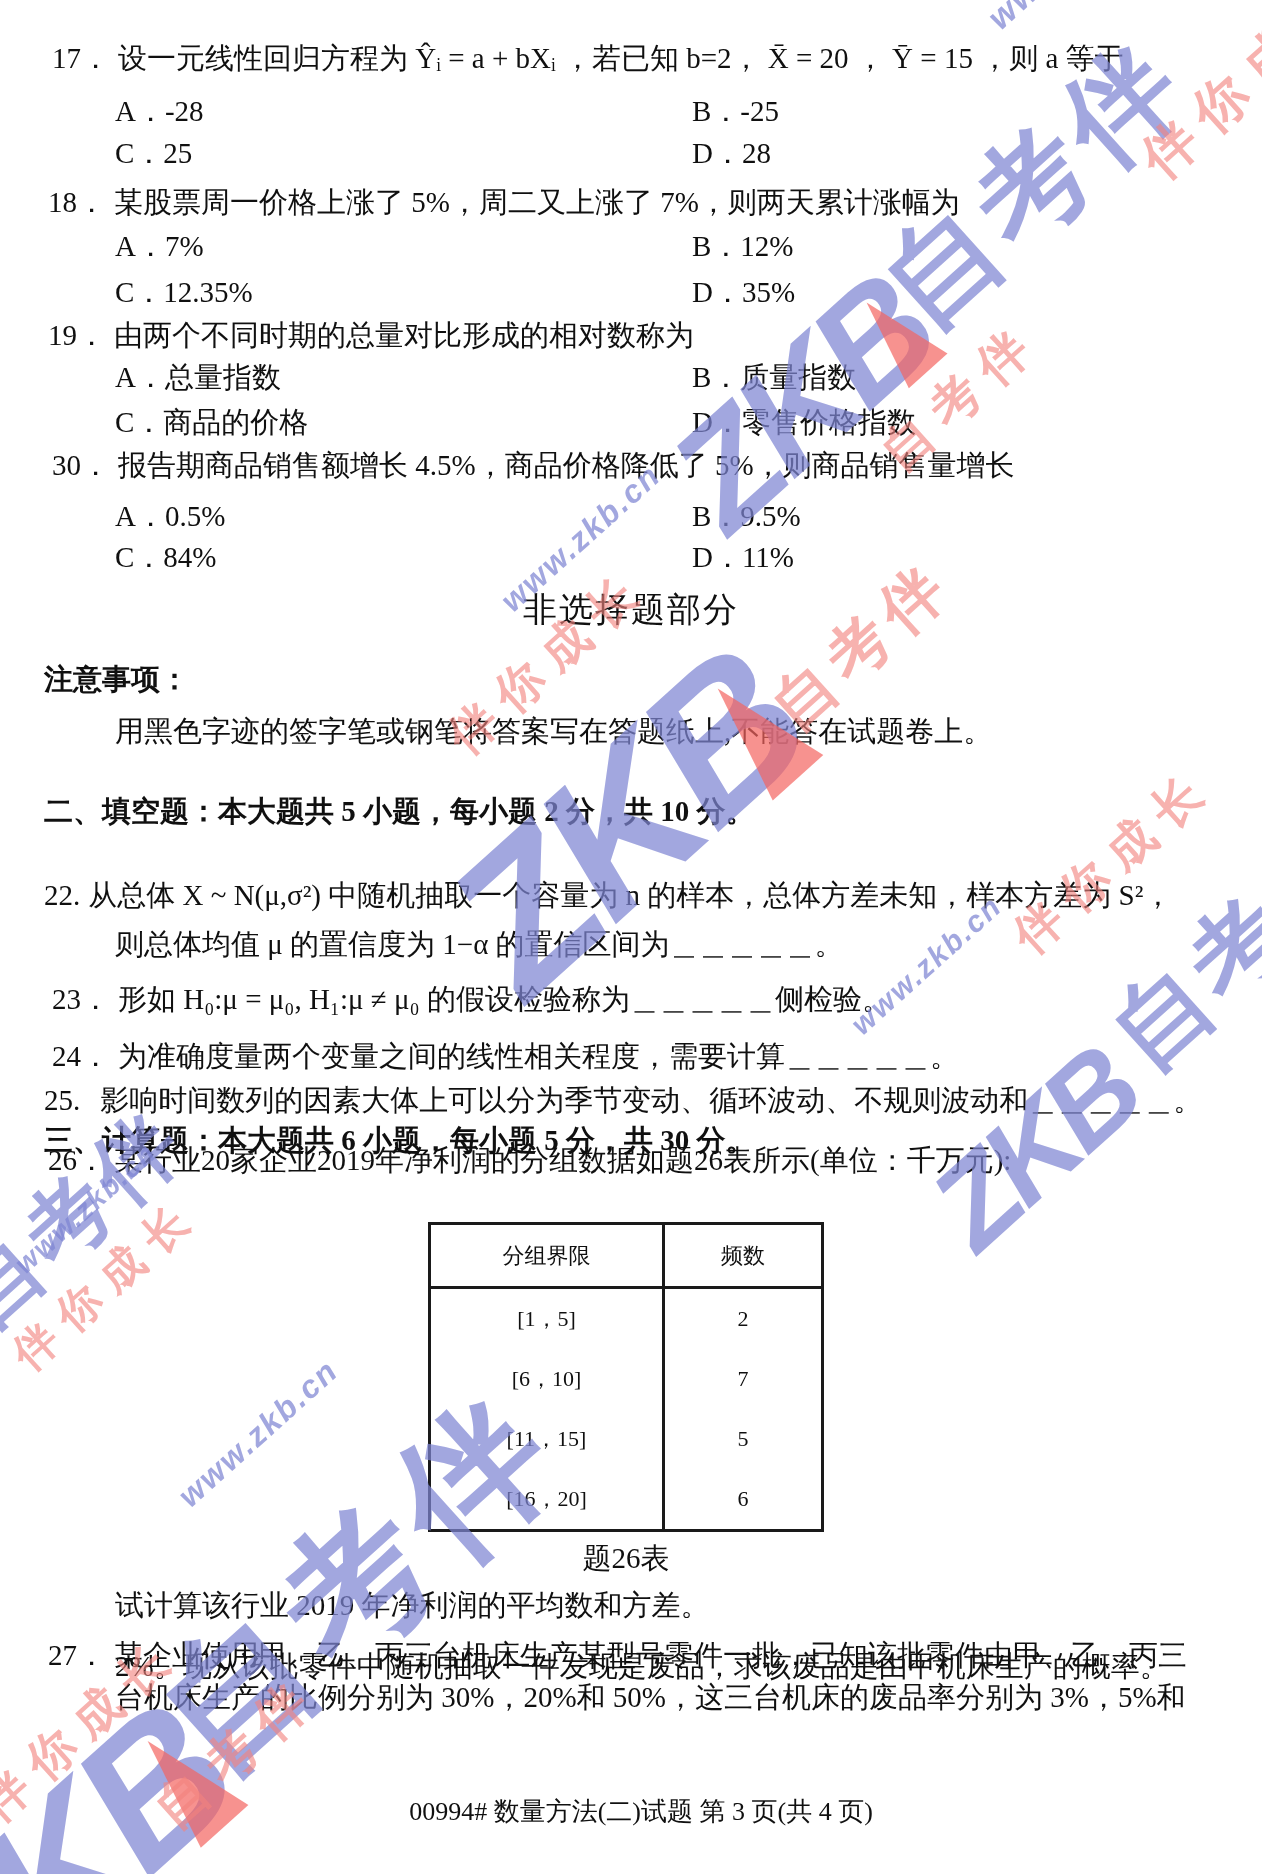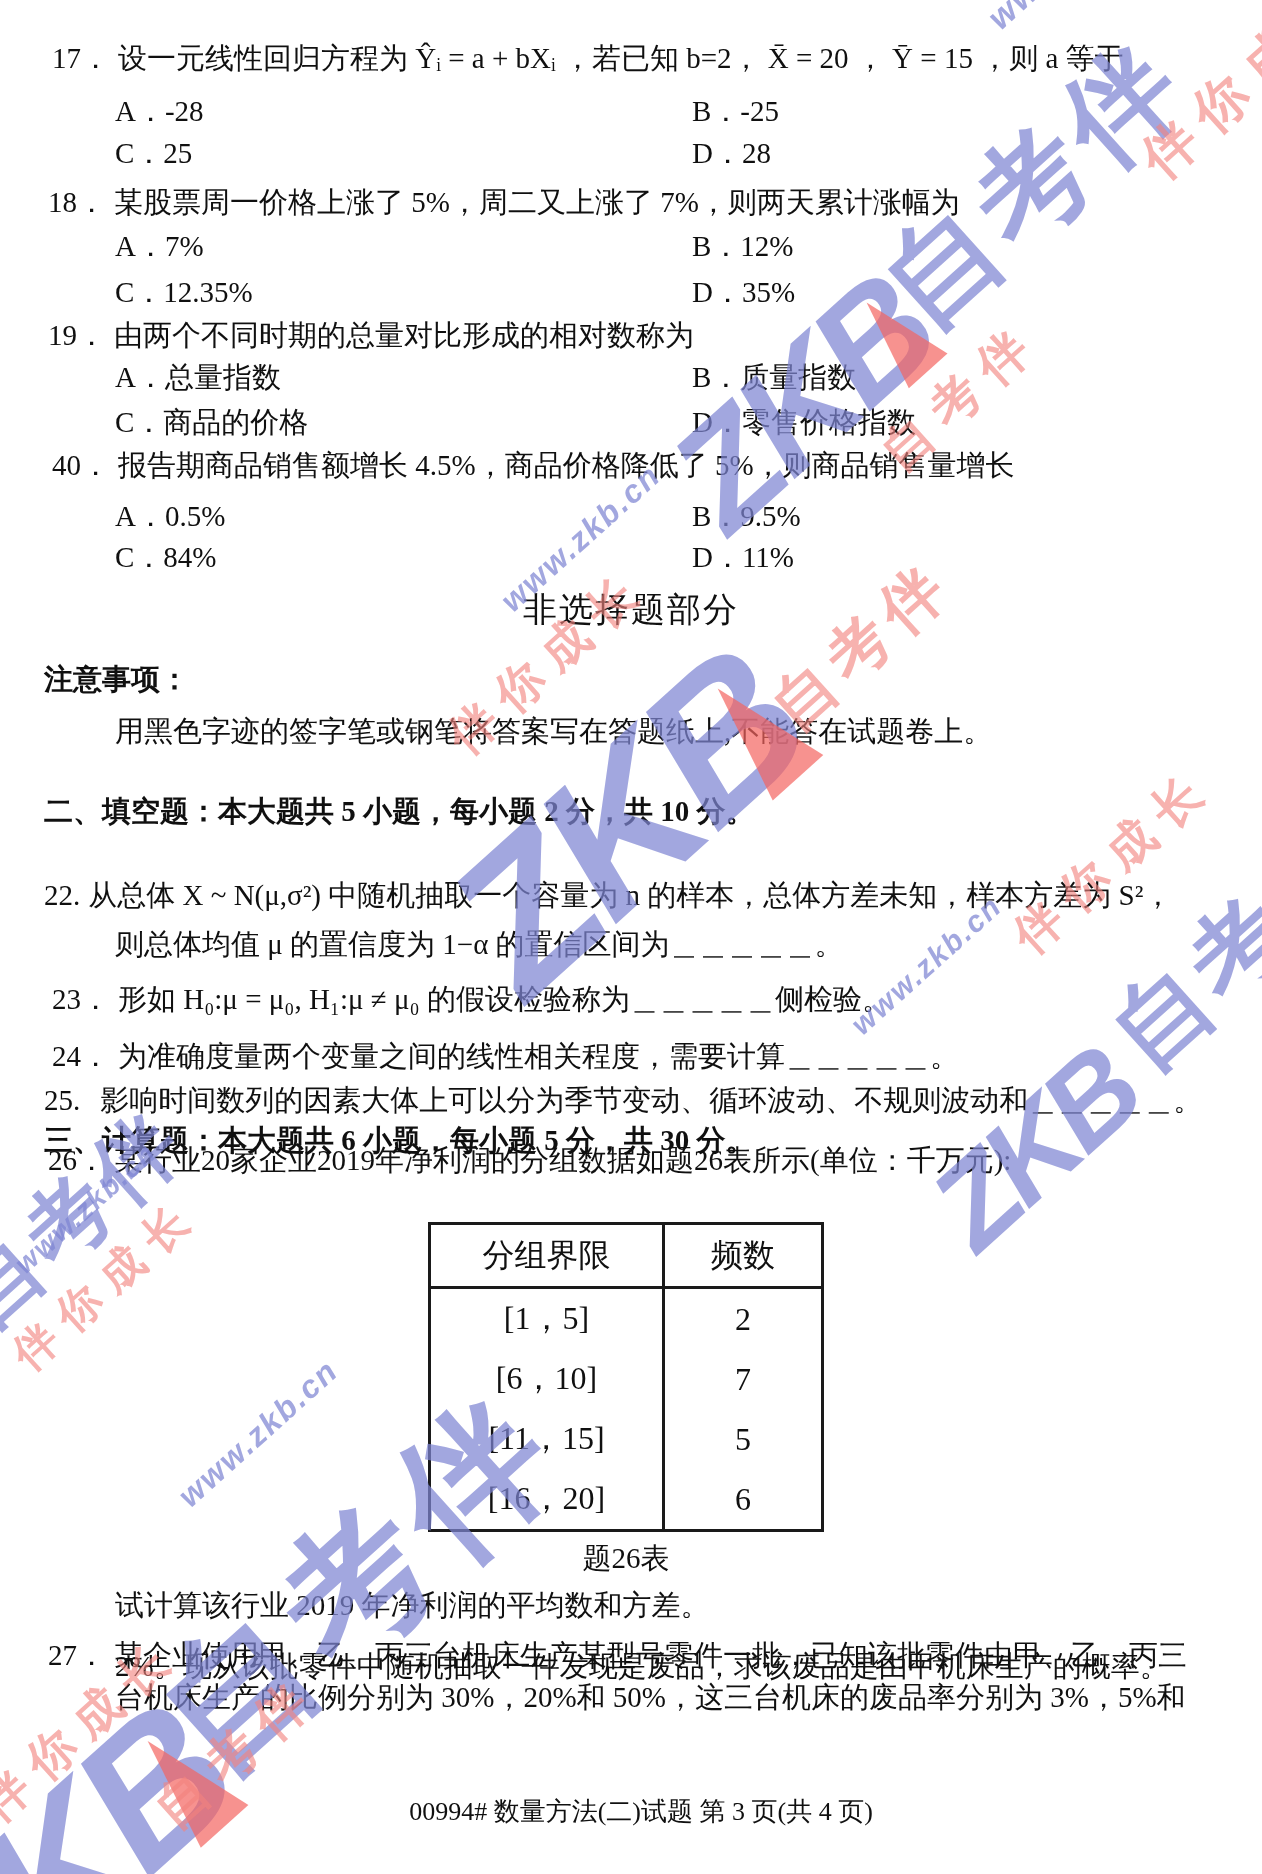--- a/index.html
+++ b/index.html
@@ -18,21 +18,21 @@
 
   
   .q26table {
     position:absolute; left:428px; top:1222px; width:396px;
     border:3px solid #1a1a1a; box-sizing:border-box;
     display:grid; grid-template-columns:234px 1fr;
     grid-template-rows:64px 60px 60px 60px 60px;
   }
   .q26table .cell {
     display:flex; align-items:center; justify-content:center;
-    font-size:32px;
+    font-size:22px;
     text-align:center;
   }
   .q26table .c1 { border-right:3px solid #1a1a1a; }
   .q26table .hd { border-bottom:3px solid #1a1a1a; }
 
   
   .wm {
     position:absolute; z-index:6; pointer-events:none;
     transform-origin:0 0;
     font-family:"Liberation Sans","DejaVu Sans",sans-serif;
@@ -69,21 +69,21 @@
 
   <div class="line" style="left:48px;top:317px">
     <span class="no">19．</span><span>由两个不同时期的总量对比形成的相对数称为</span>
   </div>
   <div class="line" style="left:115px;top:359px">A．总量指数</div>
   <div class="line" style="left:692px;top:359px">B．质量指数</div>
   <div class="line" style="left:115px;top:404px">C．商品的价格</div>
   <div class="line" style="left:692px;top:404px">D．零售价格指数</div>
 
   <div class="line" style="left:52px;top:447px">
-    <span class="no">40．</span><span>报告期商品销售额增长 4.5%，商品价格降低了 5%，则商品销售量增长</span>
+    <span class="no">30．</span><span>报告期商品销售额增长 4.5%，商品价格降低了 5%，则商品销售量增长</span>
   </div>
   <div class="line" style="left:115px;top:498px">A．0.5%</div>
   <div class="line" style="left:692px;top:498px">B．9.5%</div>
   <div class="line" style="left:115px;top:539px">C．84%</div>
   <div class="line" style="left:692px;top:539px">D．11%</div>
 
   <div class="line center heading" style="top:592px">非选择题部分</div>
 
   <div class="line bold" style="left:44px;top:661px">注意事项：</div>
   <div class="line" style="left:115px;top:713px">用黑色字迹的签字笔或钢笔将答案写在答题纸上,不能答在试题卷上。</div>

